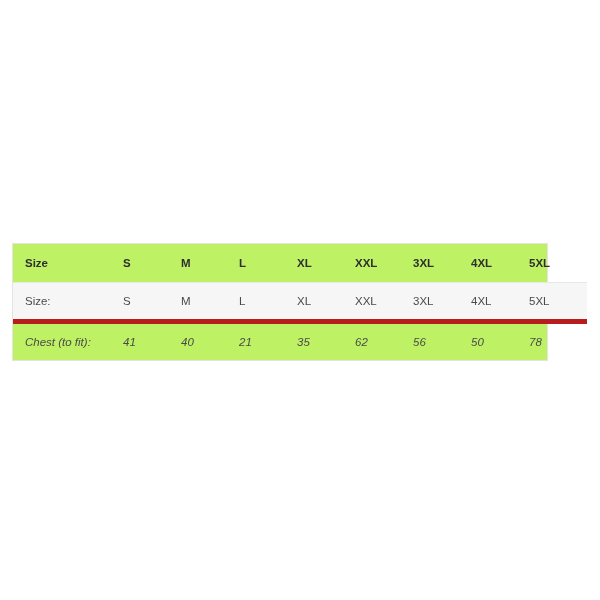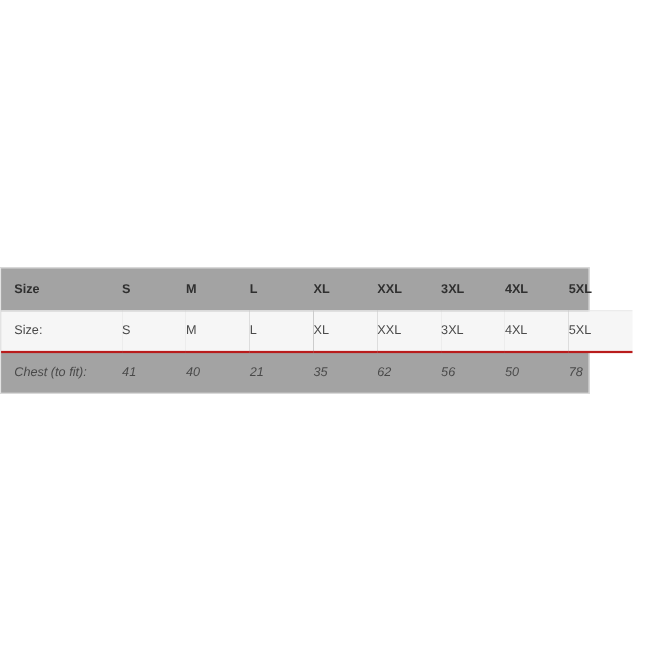--- a/index.html
+++ b/index.html
@@ -17,26 +17,26 @@
 
   .page {
     position: relative;
     width: 600px;
     height: 600px;
     box-sizing: border-box;
   }
 
   .table-wrap {
     position: absolute;
-    left: 0;
+    left: 12px;
     top: 243px;
     width: 536px;
     border: 1px solid #e3e3e3;
     box-sizing: border-box;
-    background: #a3a3a3;
+    background: #bef264;
   }
 
   table.size-table {
     width: 100%;
     border-collapse: collapse;
     table-layout: fixed;
     font-size: 11.5px;
   }
 
   table.size-table th,
@@ -61,21 +61,21 @@
     padding-bottom: 13px;
   }
 
   table.size-table tbody tr.alt td {
     background: #f6f6f6;
   }
 
   table.size-table tbody td {
     color: #4a4a4a;
     font-weight: normal;
-    border-bottom: 2px solid #b91c1c;
+    border-bottom: 5px solid #b91c1c;
   }
 
   table.size-table tbody tr:last-child td {
     border-bottom: 0;
     font-style: italic;
   }
 
   
   table.size-table th:first-child,
   table.size-table td:first-child {

